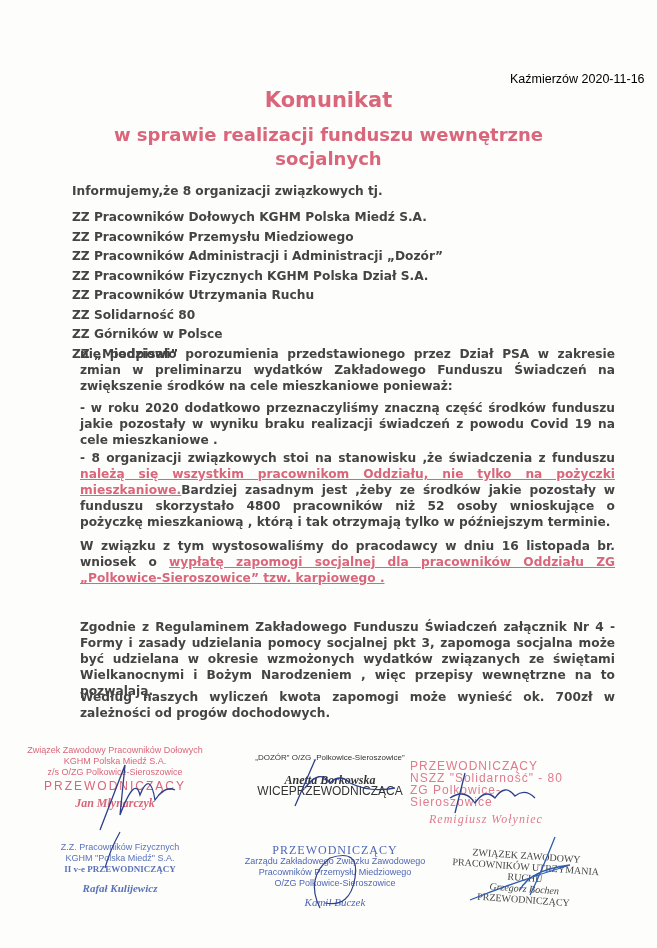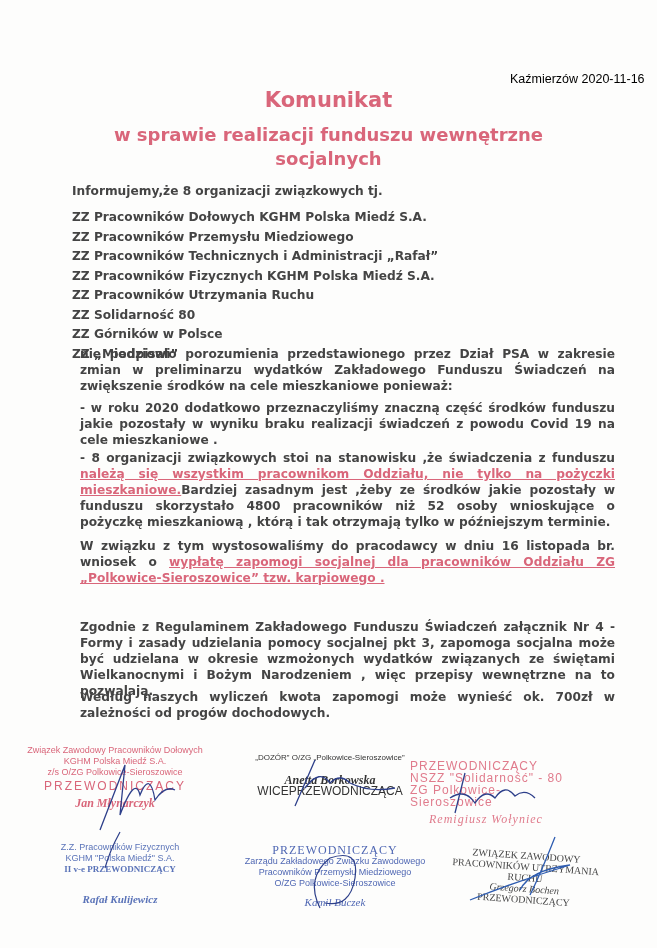--- a/index.html
+++ b/index.html
@@ -43,22 +43,22 @@
   <div class="abs date">Kaźmierzów 2020-11-16</div>
   <div class="abs title t1">Komunikat</div>
   <div class="abs title t2">w sprawie realizacji funduszu wewnętrzne</div>
   <div class="abs title t3">socjalnych</div>
 
   <div class="abs body intro">Informujemy,że 8 organizacji związkowych tj.</div>
 
   <div class="abs body orgs">
     <div>ZZ Pracowników Dołowych KGHM Polska Miedź S.A.</div>
     <div>ZZ Pracowników Przemysłu Miedziowego</div>
-    <div>ZZ Pracowników Technicznych i Administracji  „Rafał”</div>
-    <div>ZZ Pracowników Fizycznych KGHM Polska Miedź S.A.</div>
+    <div>ZZ Pracowników Administracji i Administracji  „Dozór”</div>
+    <div>ZZ Pracowników Fizycznych KGHM Polska Dział S.A.</div>
     <div>ZZ Pracowników Utrzymania Ruchu</div>
     <div>ZZ Solidarność 80</div>
     <div>ZZ Górników w Polsce</div>
     <div>ZZ „Miedziowi”</div>
   </div>
 
   <div class="abs body p p1">nie podpisało porozumienia przedstawionego przez Dział PSA w zakresie zmian w preliminarzu wydatków Zakładowego Funduszu Świadczeń na zwiększenie środków na cele mieszkaniowe ponieważ:</div>
   <div class="abs body p p2">- w roku 2020 dodatkowo  przeznaczyliśmy znaczną część  środków funduszu jakie pozostały w wyniku braku realizacji świadczeń z powodu Covid 19 na cele mieszkaniowe .</div>
   <div class="abs body p p3"><span>- 8 organizacji związkowych stoi na stanowisku ,że świadczenia z funduszu </span><span class="red ul">należą się wszystkim pracownikom Oddziału,  nie tylko na pożyczki mieszkaniowe.</span><span>Bardziej zasadnym jest ,żeby ze środków jakie pozostały w funduszu skorzystało 4800 pracowników niż 52 osoby wnioskujące o pożyczkę mieszkaniową , którą i tak otrzymają tylko w późniejszym terminie.</span></div>
   <div class="abs body p p4"><span>W związku z tym wystosowaliśmy do pracodawcy w dniu 16 listopada br. wniosek o </span><span class="red ul">wypłatę zapomogi socjalnej dla pracowników Oddziału ZG „Polkowice-Sieroszowice”  tzw. karpiowego .</span></div>
@@ -83,21 +83,21 @@
     <div>PRZEWODNICZĄCY</div>
     <div>NSZZ "Solidarność" - 80</div>
     <div>ZG Polkowice-Sieroszowice</div>
     <div class="sig" style="font-size:12px;margin-top:5px;margin-left:19px;font-weight:normal;">Remigiusz Wołyniec</div>
   </div>
 
   <div class="abs stamp s4">
     <div>Z.Z. Pracowników Fizycznych</div>
     <div>KGHM "Polska Miedź" S.A.</div>
     <div style="font-family:'Liberation Serif',serif;font-weight:bold;">II v-e PRZEWODNICZĄCY</div>
-    <div class="sig" style="font-size:11px;margin-top:19px;">Rafał Kulijewicz</div>
+    <div class="sig" style="font-size:11px;margin-top:8px;">Rafał Kulijewicz</div>
   </div>
 
   <div class="abs stamp s5">
     <div style="font-family:'Liberation Serif',serif;font-size:12px;letter-spacing:1px;">PRZEWODNICZĄCY</div>
     <div>Zarządu Zakładowego Związku Zawodowego</div>
     <div>Pracowników Przemysłu Miedziowego</div>
     <div>O/ZG Polkowice-Sieroszowice</div>
     <div class="sig" style="font-size:11px;margin-top:8px;font-weight:normal;">Kamil Buczek</div>
   </div>
 

